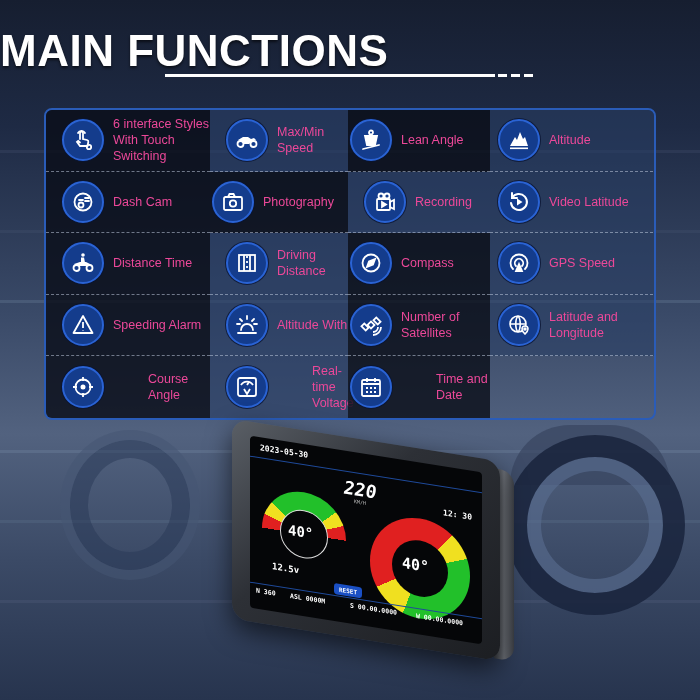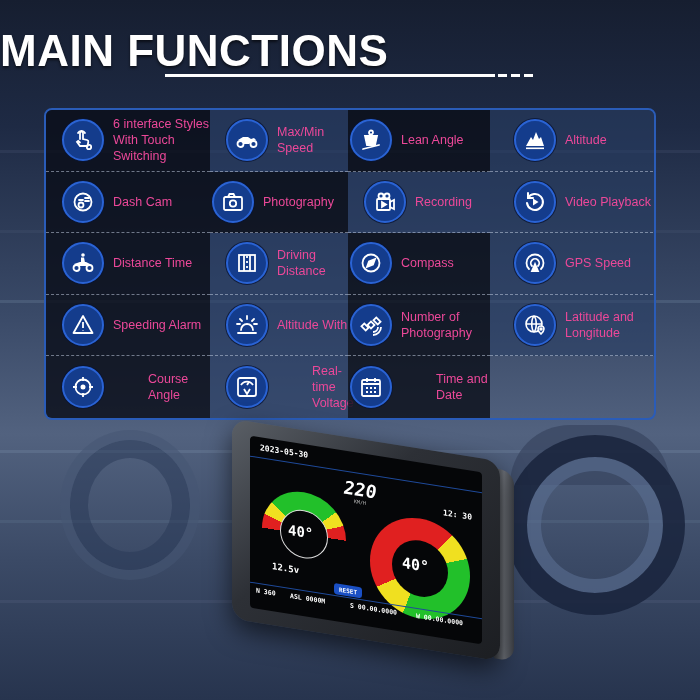--- a/index.html
+++ b/index.html
@@ -38,21 +38,21 @@
     display:grid; grid-template-columns: 164px 138px 142px 168px; grid-template-rows: repeat(5, 1fr);
   }
   .cell {
     position:relative; display:flex; align-items:center; padding-left:16px; gap:9px;
     border-bottom:1px dashed rgba(190,200,220,0.55);
   }
   .cell.last { border-bottom:none;gap:44px; }
   .c0 { background:rgba(10,14,24,0.82); }
   .c1 { background:rgba(40,62,100,0.62); }
   .c2 { background:rgba(10,14,24,0.80); padding-left:2px; }
-  .c3 { background:rgba(40,62,100,0.55); padding-left:24px; }
+  .c3 { background:rgba(40,62,100,0.55); padding-left:8px; }
   .icon {
     width:42px; height:42px; border-radius:50%; flex:0 0 42px;
     background:#143c8c; border:2px solid #2a63d4;
     display:flex; align-items:center; justify-content:center;
     box-shadow: 0 0 0 1px rgba(10,20,50,0.8);
   }
   .icon svg { width:24px; height:24px; }
   .label { color:#ec4899; font-size:12.5px; font-weight:normal; line-height:16px; }
   
   .device {
@@ -190,21 +190,21 @@
     <span class="label">Recording</span>
   </div>
   <div class="cell c3">
     <span class="icon">
         <svg viewBox="0 0 24 24" fill="none" stroke="#fff" stroke-width="2" stroke-linecap="round">
           <path d="M5 8a8 8 0 11-1 5"></path>
           <path d="M5 3v5h5"></path>
           <path d="M10 8.5v7l5.5-3.5z" fill="#fff" stroke="none"></path>
         </svg>
       </span>
-    <span class="label">Video Playback</span>
+    <span class="label">Video Latitude</span>
   </div>
 
   <div class="cell c0">
     <span class="icon">
         <svg viewBox="0 0 24 24" fill="#fff">
           <circle cx="12" cy="4" r="1.8"></circle>
           <path d="M10 6.5h3l1 5h-4z"></path>
           <circle cx="5.5" cy="17" r="3" fill="none" stroke="#fff" stroke-width="1.8"></circle>
           <circle cx="18.5" cy="17" r="3" fill="none" stroke="#fff" stroke-width="1.8"></circle>
           <path d="M3 13l6-2h6l4 2 2 2H6z"></path>
@@ -261,21 +261,21 @@
   </div>
   <div class="cell c2">
     <span class="icon">
         <svg viewBox="0 0 24 24" fill="none" stroke="#fff" stroke-width="1.8">
           <rect x="9.5" y="9.5" width="5" height="5" transform="rotate(45 12 12)"></rect>
           <rect x="3" y="12" width="6" height="4" transform="rotate(45 6 14)"></rect>
           <rect x="15" y="6" width="6" height="4" transform="rotate(45 18 8)"></rect>
           <path d="M14 19a5 5 0 005-5M14 22a8 8 0 008-8"></path>
         </svg>
       </span>
-    <span class="label">Number of Photography</span>
+    <span class="label">Number of Satellites</span>
   </div>
   <div class="cell c3">
     <span class="icon">
         <svg viewBox="0 0 24 24" fill="none" stroke="#fff" stroke-width="1.6">
           <circle cx="11" cy="11" r="8"></circle>
           <path d="M3 11h16M11 3c-3 3-3 13 0 16M11 3c3 3 3 13 0 16"></path>
           <path d="M18 13a3 3 0 00-3 3c0 2 3 5 3 5s3-3 3-5a3 3 0 00-3-3z" fill="#143c8c"></path>
           <circle cx="18" cy="16" r="1" fill="#fff"></circle>
         </svg>
       </span>

